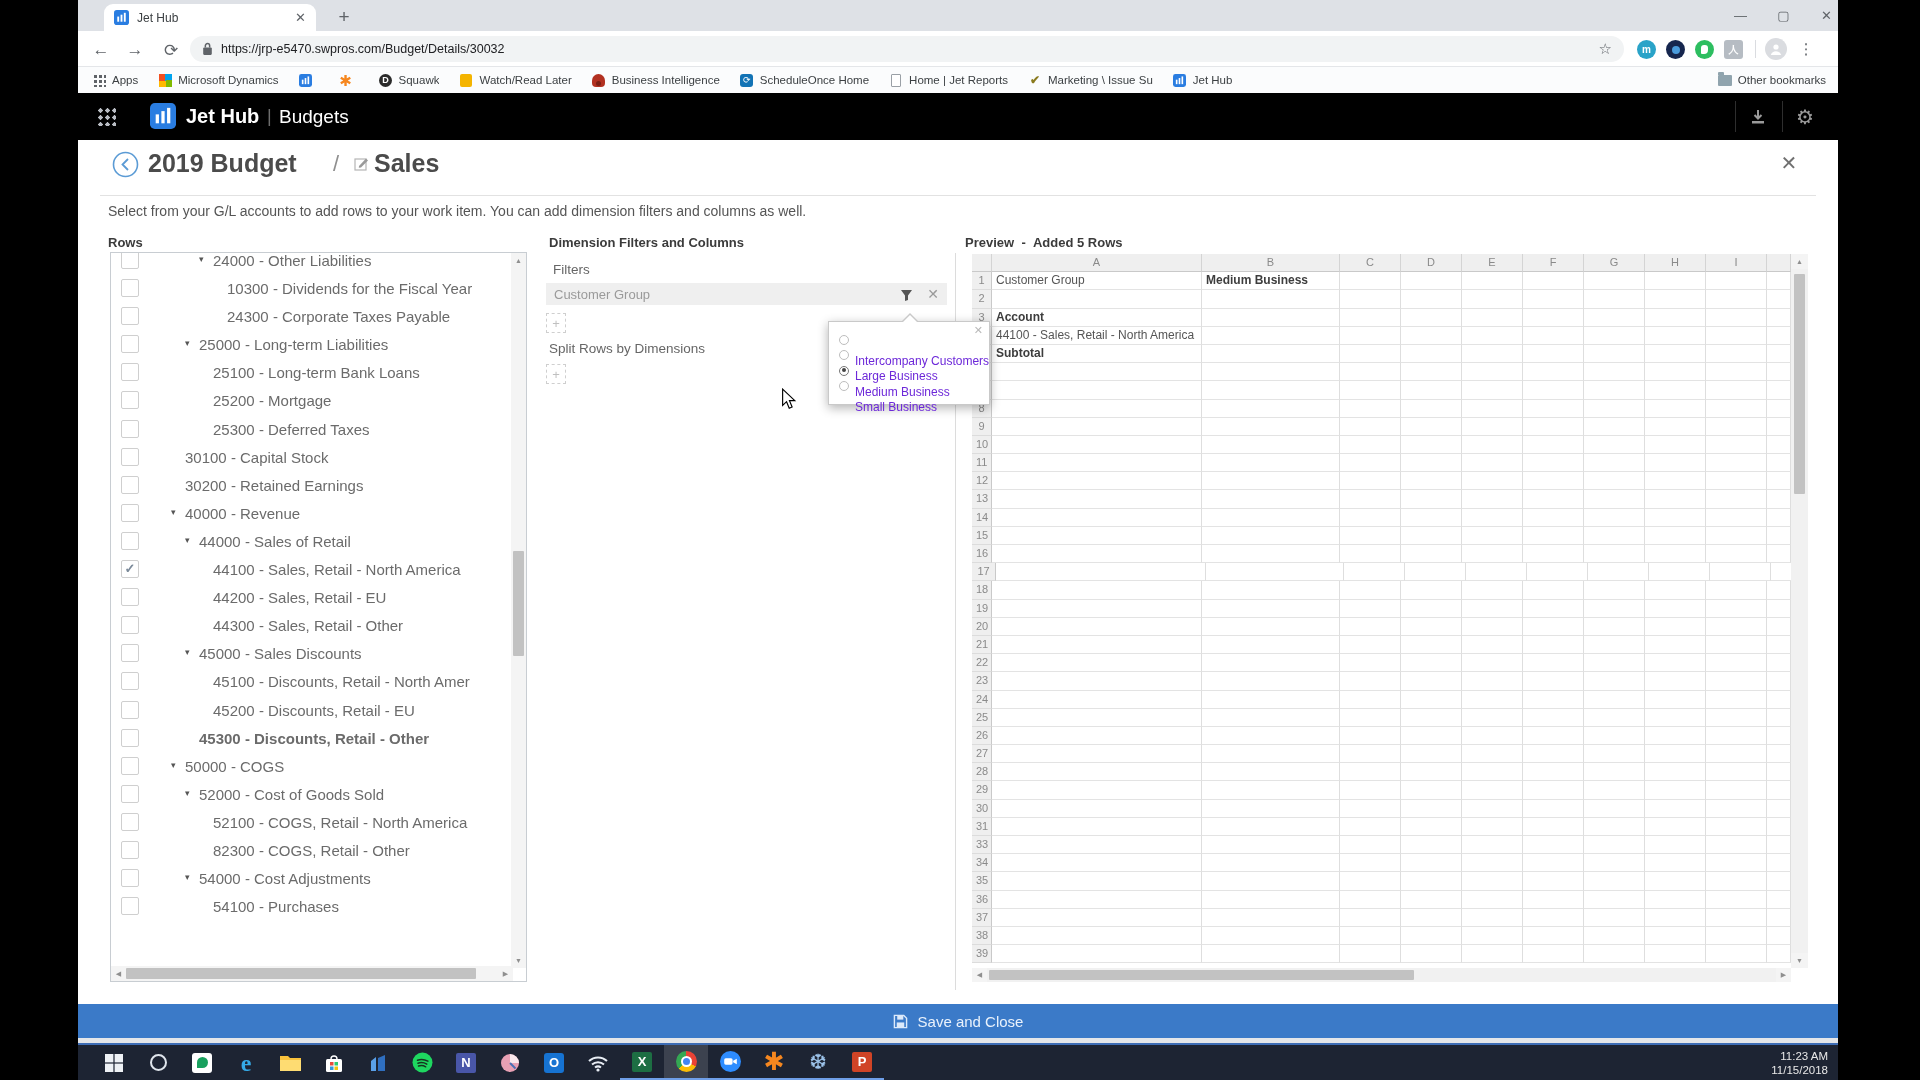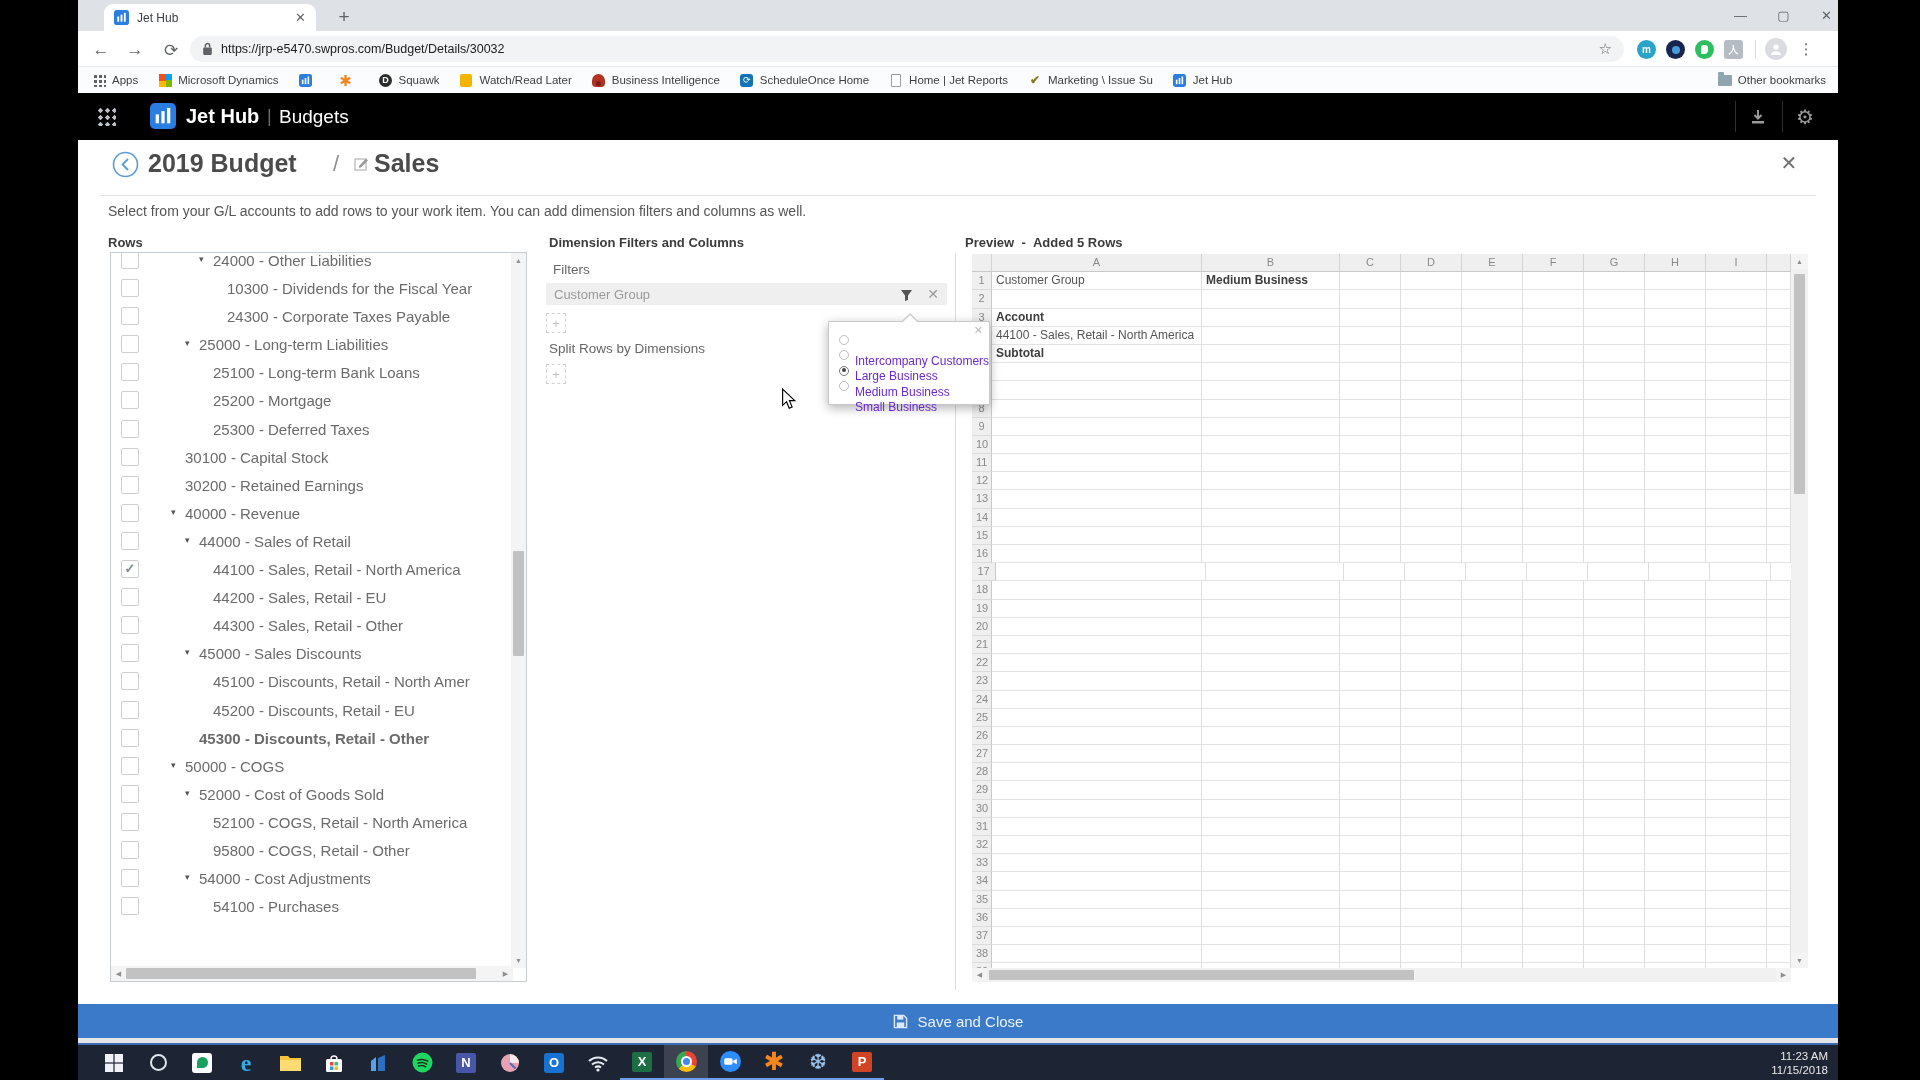--- a/index.html
+++ b/index.html
@@ -400,21 +400,21 @@
           <div class="cb"></div>
           <span class="tree-arrow" style="left: 74px;">▾</span>
           <span class="tree-label" style="left: 88px;">52000 - Cost of Goods Sold</span>
         </div>
         <div class="tree-row">
           <div class="cb"></div>
           <span class="tree-label" style="left: 102px;">52100 - COGS, Retail - North America</span>
         </div>
         <div class="tree-row">
           <div class="cb"></div>
-          <span class="tree-label" style="left: 102px;">95800 - COGS, Retail - Other</span>
+          <span class="tree-label" style="left: 102px;">82300 - COGS, Retail - Other</span>
         </div>
         <div class="tree-row">
           <div class="cb"></div>
           <span class="tree-arrow" style="left: 74px;">▾</span>
           <span class="tree-label" style="left: 88px;">54000 - Cost Adjustments</span>
         </div>
         <div class="tree-row">
           <div class="cb"></div>
           <span class="tree-label" style="left: 102px;">54100 - Purchases</span>
         </div>
@@ -882,33 +882,20 @@
           <div class="g-cell" style="width: 61px;"></div>
           <div class="g-cell" style="width: 61px;"></div>
           <div class="g-cell" style="width: 61px;"></div>
           <div class="g-cell" style="width: 61px;"></div>
           <div class="g-cell" style="width: 61px;"></div>
           <div class="g-cell" style="width: 61px;"></div>
           <div class="g-cell" style="width: 61px;"></div>
           <div class="g-cell" style="width: 24px;"></div>
         </div>
         <div class="g-row">
-          <div class="g-cell g-num" style="width: 20px;">32</div>
-          <div class="g-cell" style="width: 210px;"></div>
-          <div class="g-cell" style="width: 138px;"></div>
-          <div class="g-cell" style="width: 61px;"></div>
-          <div class="g-cell" style="width: 61px;"></div>
-          <div class="g-cell" style="width: 61px;"></div>
-          <div class="g-cell" style="width: 61px;"></div>
-          <div class="g-cell" style="width: 61px;"></div>
-          <div class="g-cell" style="width: 61px;"></div>
-          <div class="g-cell" style="width: 61px;"></div>
-          <div class="g-cell" style="width: 24px;"></div>
-        </div>
-        <div class="g-row">
           <div class="g-cell g-num" style="width: 20px;">33</div>
           <div class="g-cell" style="width: 210px;"></div>
           <div class="g-cell" style="width: 138px;"></div>
           <div class="g-cell" style="width: 61px;"></div>
           <div class="g-cell" style="width: 61px;"></div>
           <div class="g-cell" style="width: 61px;"></div>
           <div class="g-cell" style="width: 61px;"></div>
           <div class="g-cell" style="width: 61px;"></div>
           <div class="g-cell" style="width: 61px;"></div>
           <div class="g-cell" style="width: 61px;"></div>

